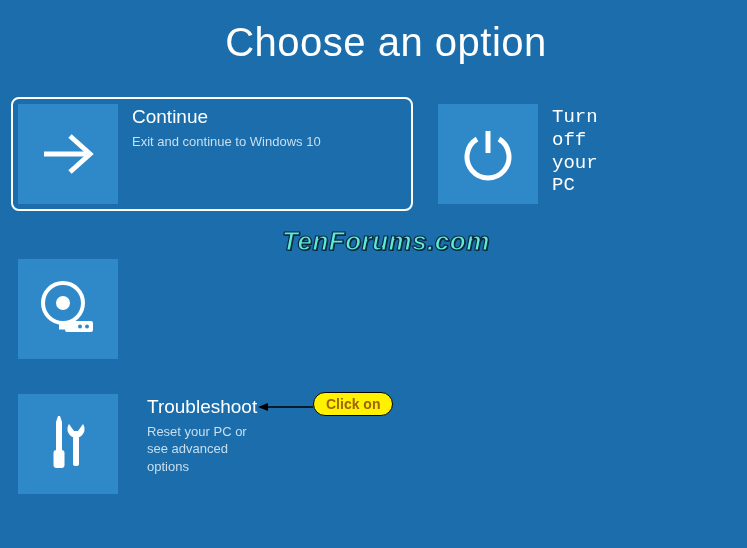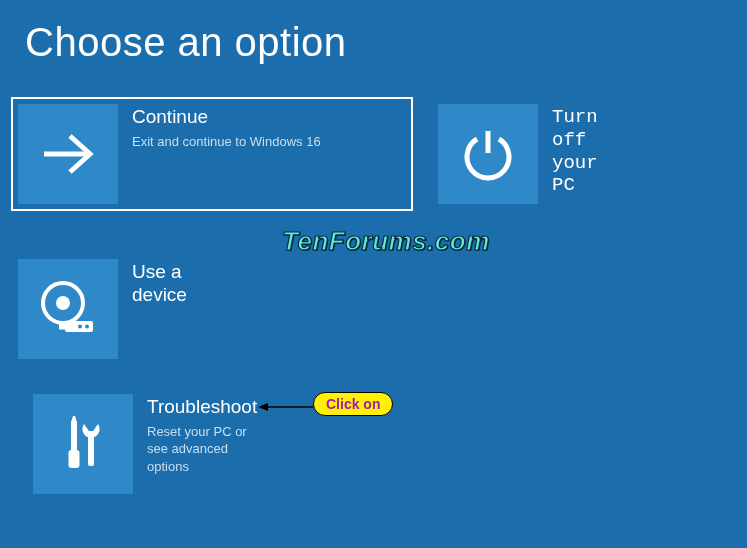--- a/index.html
+++ b/index.html
@@ -10,37 +10,39 @@
     font-family: "Segoe UI", Arial, sans-serif;
     color: #ffffff;
     overflow: hidden;
     position: relative;
   }
   .page-title {
     font-size: 40px;
     font-weight: 300;
     padding: 20px 0 0 25px;
     letter-spacing: 0.5px;
+    text-align: center;
   }
   .tiles {
     position: absolute;
     top: 104px;
     left: 18px;
   }
   .tile {
     position: absolute;
     display: flex;
     align-items: flex-start;
     cursor: pointer;
   }
   .tile.selected {
     outline: 2px solid #ffffff;
     outline-offset: 0;
     padding: 5px;
     margin: -5px 0 0 -5px;
+    border-radius: 6px;
   }
   .tile-icon {
     width: 100px;
     height: 100px;
     background: #2f89c9;
     display: flex;
     align-items: center;
     justify-content: center;
     flex-shrink: 0;
   }
@@ -57,41 +59,41 @@
     font-size: 13px;
     font-weight: 400;
     color: #c7dff0;
     margin-top: 4px;
     line-height: 1.35;
   }
   
   .pos-continue { top: 0; left: 0; width: 398px; height:110px;}
   .pos-turnoff  { top: 0; left: 420px; font-family: Liberation Mono, monospace; }
   .pos-device   { top: 155px; left: 0; }
-  .pos-tshoot   { top: 290px; left: 15px; }
+  .pos-tshoot   { top: 290px; left: 0; gap: 15px; }
 
   .watermark {
     position: absolute;
     top: 226px;
     left: 282px;
     font-size: 26px;
     font-weight: 700;
     font-style: italic;
     color: #5eead4;
     -webkit-text-stroke: 1.2px #0a2a40;
     text-shadow: 1px 1px 0 #0a2a40;
     letter-spacing: 0.5px;
     pointer-events: none;
   }
   .callout {
     position: absolute;
     top: 392px;
     left: 313px;
     background: #fff200;
-    color: #a21caf;
+    color: #a16207;
     border: 1.5px solid #000;
     border-radius: 14px;
     padding: 3px 12px;
     font-size: 14px;
     font-weight: 700;
     font-family: Arial, sans-serif;
     pointer-events: none;
   }
   .callout-arrow {
     position: absolute;
@@ -113,21 +115,21 @@
     <div class="tile-icon">
       <svg width="60" height="60" viewBox="0 0 60 60">
         <g stroke="#ffffff" stroke-width="5" fill="none" stroke-linecap="butt">
           <line x1="6" y1="30" x2="48" y2="30"></line>
           <polyline points="32,12 52,30 32,48" stroke-linejoin="miter"></polyline>
         </g>
       </svg>
     </div>
     <div class="tile-text">
       <div class="tile-title">Continue</div>
-      <div class="tile-desc">Exit and continue to Windows 16</div>
+      <div class="tile-desc">Exit and continue to Windows 10</div>
     </div>
   </div>
 
   <div class="tile pos-turnoff">
     <div class="tile-icon">
       <svg width="58" height="58" viewBox="0 0 58 58">
         <g stroke="#ffffff" stroke-width="5" fill="none" stroke-linecap="butt">
           <path d="M 18 14 A 21 21 0 1 0 40 14"></path>
           <line x1="29" y1="6" x2="29" y2="28"></line>
         </g>
@@ -147,21 +149,20 @@
         </g>
         <g fill="#ffffff">
           <rect x="32" y="44" width="28" height="11" rx="2"></rect>
           <rect x="26" y="46.5" width="7" height="6"></rect>
           <circle cx="54" cy="49.5" r="2" fill="#2f89c9"></circle>
           <circle cx="47" cy="49.5" r="2" fill="#2f89c9"></circle>
         </g>
       </svg>
     </div>
     <div class="tile-text">
-      <div class="tile-title">Use a device</div>
     </div>
   </div>
 
   <div class="tile pos-tshoot">
     <div class="tile-icon">
       <svg width="60" height="60" viewBox="0 0 60 60">
         <g fill="#ffffff">
 
           <rect x="18" y="8" width="6" height="30"></rect>
           <rect x="15.5" y="36" width="11" height="18" rx="3"></rect>

